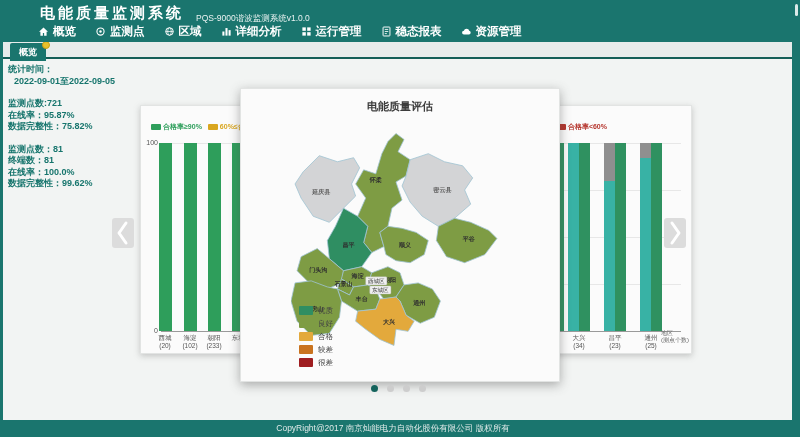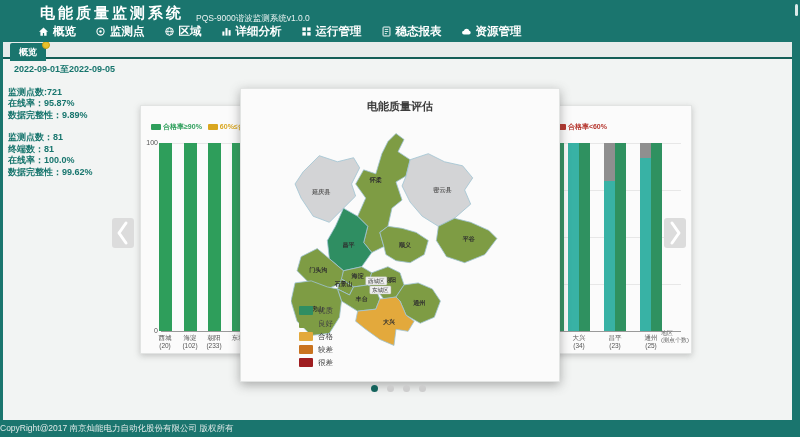--- a/index.html
+++ b/index.html
@@ -45,21 +45,21 @@
   .map-legend .lb{font-size:7.5px;color:#444;}
   .bjmap{position:absolute;left:50px;top:44px;}
   .arrow{position:absolute;top:176px;width:22px;height:30px;background:#dcdcdc;border-radius:3px;cursor:pointer;z-index:6;}
   .arrow svg{position:absolute;left:0;top:0;}
   .arrow-left{left:109px;}
   .arrow-right{left:661px;}
   .dots{position:absolute;left:368px;top:343px;display:flex;gap:9px;z-index:6;}
   .dot{width:7px;height:7px;border-radius:50%;cursor:pointer;}
   
   .footer{position:absolute;left:0;bottom:0;width:100%;height:17px;background:#1a756e;color:#dfe9e8;
-          font-size:8.5px;line-height:17px;text-align:left;padding-right:14px;box-sizing:border-box;}
+          font-size:8.5px;line-height:17px;text-align:center;padding-right:14px;box-sizing:border-box;}
 </style>
 </head>
 <body>
 
 <div class="page">
 
   <div class="app-header">
     <div class="app-title">电能质量监测系统</div>
     <div class="app-subtitle">PQS-9000谐波监测系统v1.0.0</div>
     <div class="nav" id="nav">
@@ -136,26 +136,27 @@
 
   <div class="content">
     <div class="tab-bar">
       <div class="tab">
         <span>概览</span>
         <span class="tab-pin"></span>
       </div>
     </div>
 
     <div class="stats">
+      <div>统计时间：</div>
       <div class="indent">2022-09-01至2022-09-05</div>
       <div id="stats-groups">
           <div class="grp">
             <div>监测点数:721</div>
             <div>在线率：95.87%</div>
-            <div>数据完整性：9.89%</div>
+            <div>数据完整性：75.82%</div>
           </div>
           <div class="grp">
             <div>监测点数：81</div>
             <div>终端数：81</div>
             <div>在线率：100.0%</div>
             <div>数据完整性：99.62%</div>
           </div>
         </div>
     </div>
 

